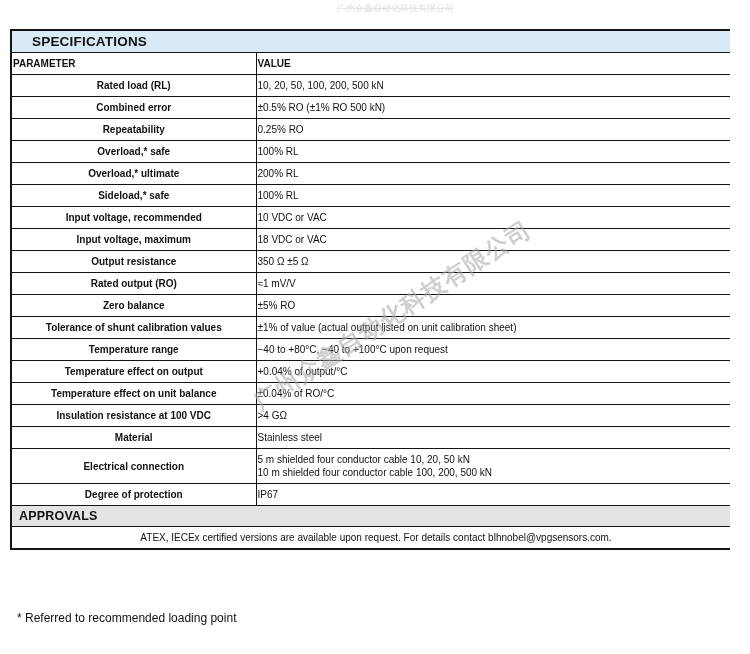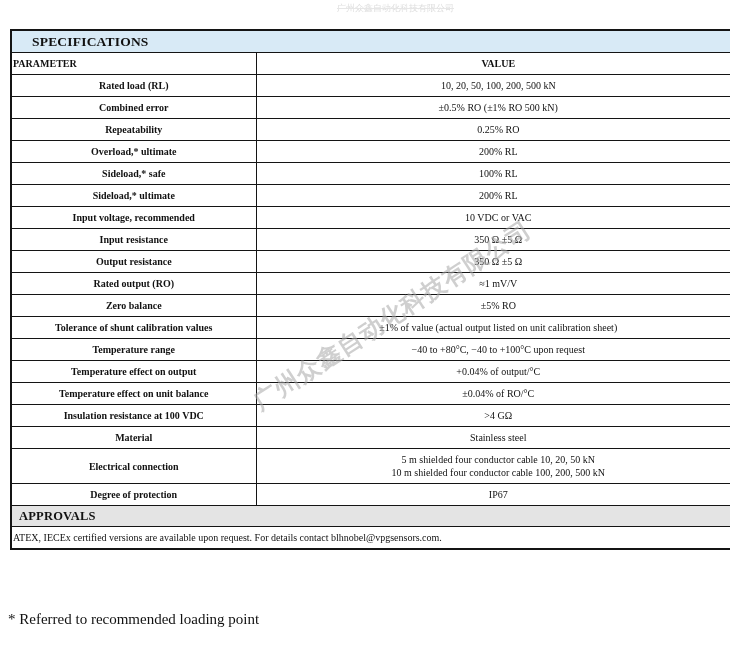--- a/index.html
+++ b/index.html
@@ -8,21 +8,21 @@
     --border:#141414;
     --text:#111111;
     --watermark:#a8a8a8;
   }
   *{box-sizing:border-box;margin:0;padding:0;}
   html,body{background:#ffffff;}
   .page{
     position:relative;
     width:730px;height:654px;
     background:#ffffff;
-    font-family:Liberation Serif, serif;
+    font-family:Liberation Sans, sans-serif;
     color:var(--text);
     overflow:hidden;
   }
   table.spec-table{
     position:absolute;left:10px;top:29px;width:730px;
     border-collapse:collapse;
     table-layout:fixed;
     border:2px solid var(--border);
   }
   col.c-param{width:245px;}
@@ -37,36 +37,36 @@
   tr.band-spec td{
     background:var(--header-bg);
     font-size:13.5px;
     line-height:15px;
     font-weight:bold;
     padding:3px 20px;
     letter-spacing:.2px;
   }
   tr.col-head th{font-weight:bold;}
   tr.col-head th.param-h{text-align:left;}
-  tr.col-head th.value-h{text-align:center;}
+  tr.col-head th.value-h{text-align:left;}
   td.param{font-weight:bold;text-align:center;}
-  td.value{text-align:center;white-space:pre-line;}
+  td.value{text-align:left;white-space:pre-line;}
   tr.band-approvals td{
     background:var(--approvals-bg);
     font-weight:bold;
     font-size:12.5px;
     line-height:14px;
     padding:3px 7px;
     letter-spacing:.2px;
     margin-top:37px;
   }
-  tr.approvals-text td{border-radius:11px;}
+  tr.approvals-text td{text-align:center;border-radius:11px;}
   .footnote{
-    position:absolute;left:8px;top:611px;
-    font-size:15px;color:var(--text);
+    position:absolute;left:17px;top:611px;
+    font-size:12px;color:var(--text);
   }
   .watermark-diagonal{
     position:absolute;
     left:256px;top:388px;
     transform:rotate(-33deg);
     transform-origin:left center;
     font-size:24px;
     letter-spacing:1px;
     color:var(--watermark);
     opacity:.55;
@@ -115,38 +115,38 @@
   </tr>
         <tr>
     <td class="param">Combined error</td>
     <td class="value">±0.5% RO (±1% RO 500 kN)</td>
   </tr>
         <tr>
     <td class="param">Repeatability</td>
     <td class="value">0.25% RO</td>
   </tr>
         <tr>
+    <td class="param">Overload,* safe</td>
+    <td class="value">100% RL</td>
+  </tr>
+        <tr>
     <td class="param">Overload,* ultimate</td>
     <td class="value">200% RL</td>
   </tr>
         <tr>
     <td class="param">Sideload,* safe</td>
     <td class="value">100% RL</td>
   </tr>
         <tr>
-    <td class="param">Sideload,* ultimate</td>
-    <td class="value">200% RL</td>
-  </tr>
-        <tr>
     <td class="param">Input voltage, recommended</td>
     <td class="value">10 VDC or VAC</td>
   </tr>
         <tr>
-    <td class="param">Input resistance</td>
-    <td class="value">350 Ω ±5 Ω</td>
+    <td class="param">Input voltage, maximum</td>
+    <td class="value">18 VDC or VAC</td>
   </tr>
         <tr>
     <td class="param">Output resistance</td>
     <td class="value">350 Ω ±5 Ω</td>
   </tr>
         <tr>
     <td class="param">Rated output (RO)</td>
     <td class="value">≈1 mV/V</td>
   </tr>
         <tr>

